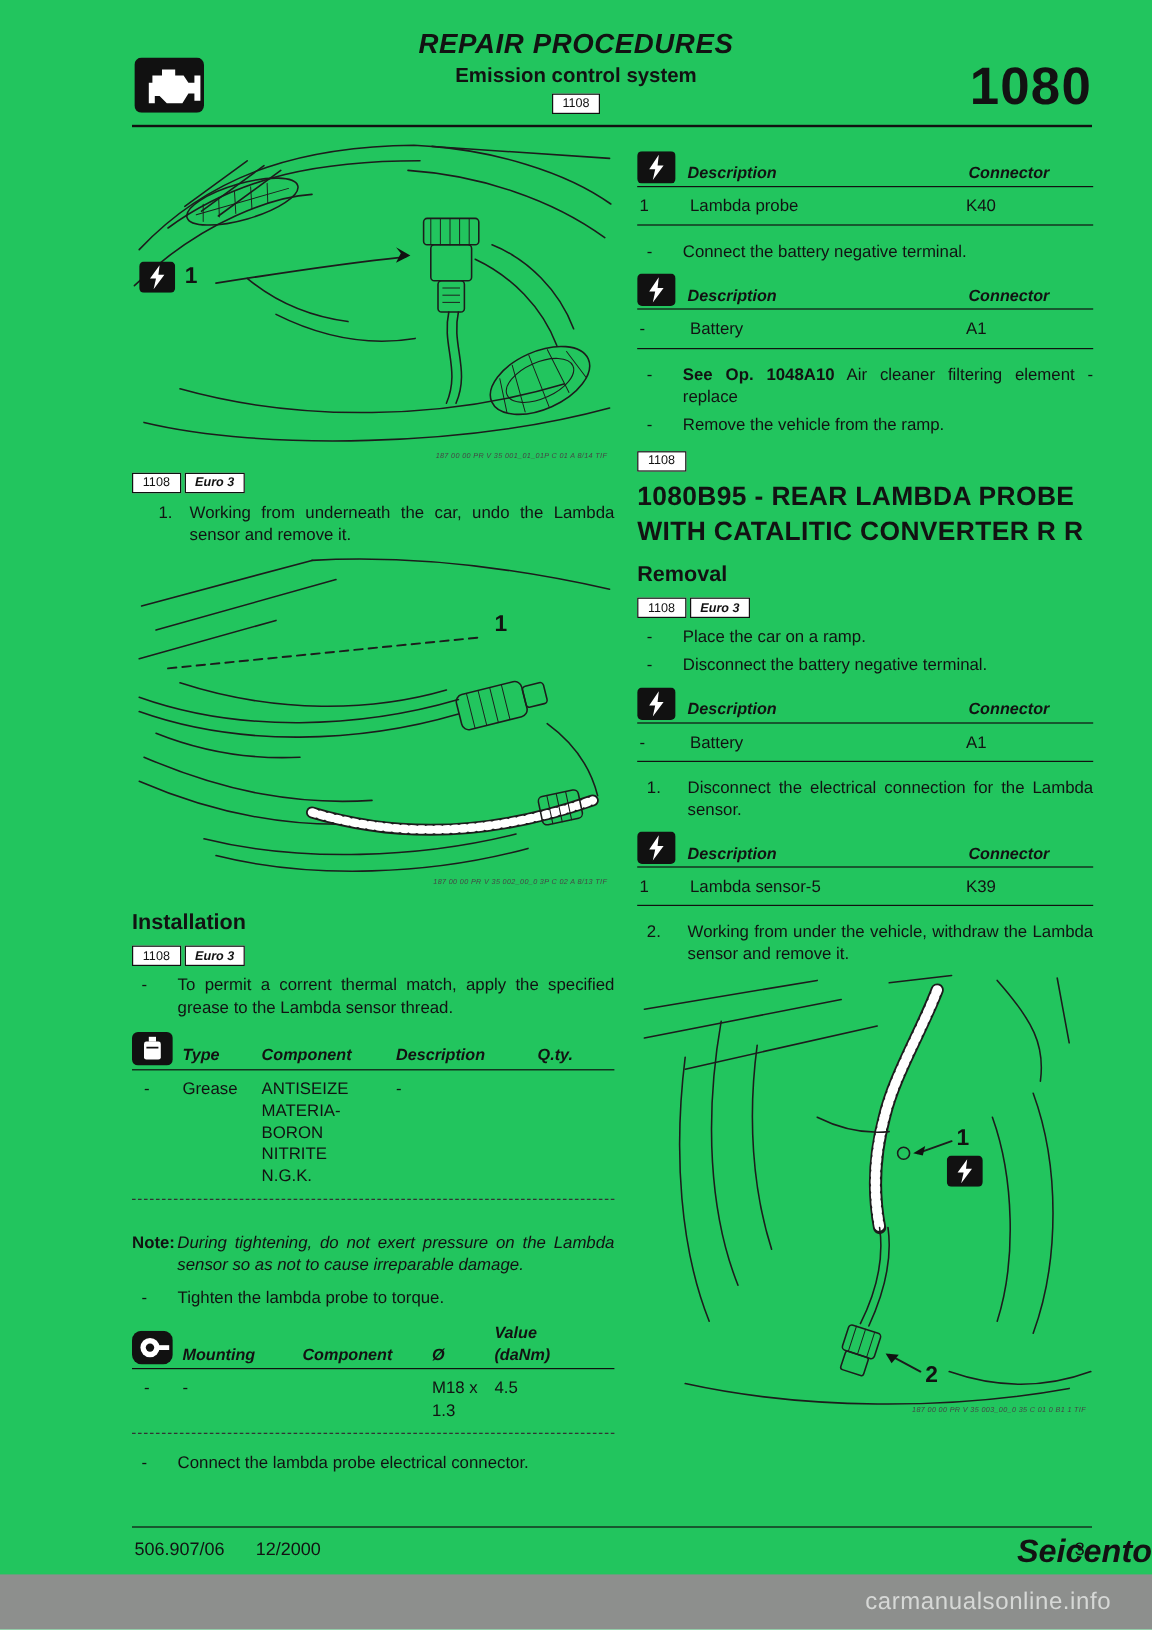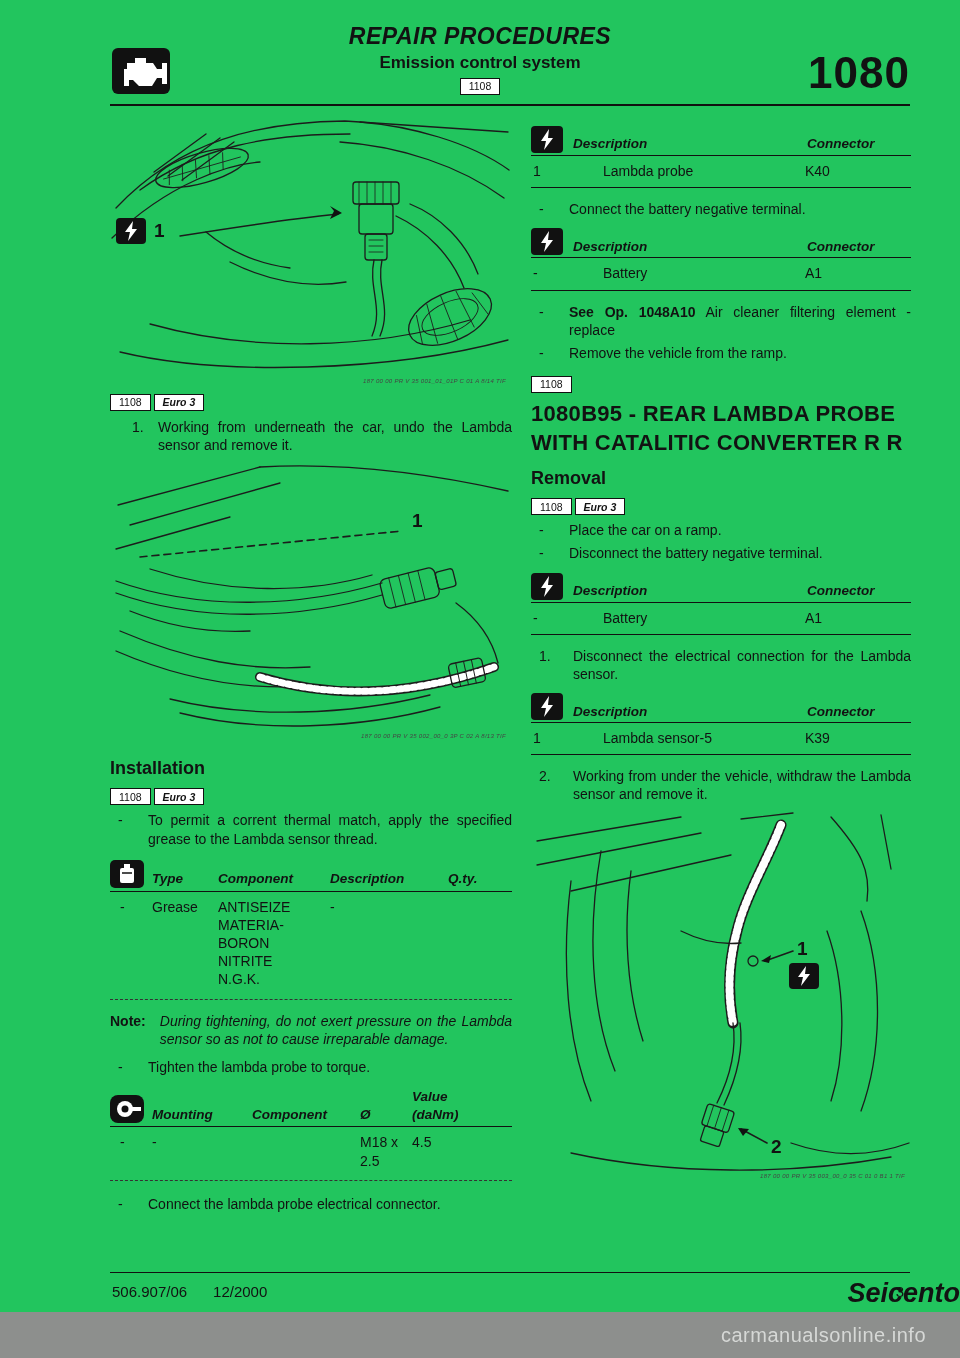--- a/index.html
+++ b/index.html
@@ -39,32 +39,32 @@
   
   .bullet { position:relative; padding-left:38px; margin:5px 0; text-align:justify; }
   .bullet > .dash { position:absolute; left:8px; }
   .step { position:relative; padding-left:48px; margin:7px 0; text-align:justify; }
   .step > .num { position:absolute; left:22px; }
   .col-right .step { padding-left:42px; }
   .col-right .step > .num { left:8px; }
   .section-h { font-size:18px; font-weight:bold; margin:14px 0 6px; }
   .big-title { font-size:22px; font-weight:bold; line-height:1.32; letter-spacing:.3px; margin:6px 0 10px; }
   .bold-inline { font-weight:bold; }
-  .note { display:flex; gap:14px; margin:12px 0 10px; text-align:justify; }
+  .note { display:flex; gap:2px; margin:26px 0 10px; text-align:justify; }
   .note-label { font-weight:bold; flex:none; }
   .note-text { font-style:italic; }
   
   .conn-table { margin:10px 0 12px; }
   .conn-head { display:flex; align-items:flex-end; border-bottom:1.8px solid #111; padding-bottom:2px; }
   .tbl-icon { width:32px; height:27px; flex:none; margin-right:10px; }
   .conn-head .h-desc { flex:1; font-weight:bold; font-style:italic; font-size:13.5px; }
   .conn-head .h-conn { width:104px; font-weight:bold; font-style:italic; font-size:13.5px; }
   .conn-row { display:flex; border-bottom:1.2px solid #111; padding:6px 2px 7px; }
   .conn-row .r-num { width:42px; }
-  .conn-row .r-desc { flex:1;margin-left:28px; }
+  .conn-row .r-desc { flex:1; }
   .conn-row .r-conn { width:104px; }
   
   .spec-head, .spec-row { display:grid; grid-template-columns:42px 66px 112px 118px 1fr; }
   .spec-head { align-items:end; border-bottom:1.6px solid #111; padding-bottom:3px;
     font-weight:bold; font-style:italic; font-size:13.5px; margin-top:12px; }
   .spec-row { padding:6px 0 8px; }
   .torque-head, .torque-row { display:grid; grid-template-columns:42px 100px 108px 52px 1fr; }
   .torque-head { align-items:end; border-bottom:1.6px solid #111; padding-bottom:3px;
     font-weight:bold; font-style:italic; font-size:13.5px; margin-top:12px; }
   .torque-row { padding:6px 0 8px; }
@@ -255,21 +255,21 @@
         <span>Ø</span>
         <span class="val-stack">
             <span style="display:block;">Value</span>
             <span style="display:block;">(daNm)</span>
           </span>
       </div>
       <div class="torque-row">
         <span class="pad-dash">-</span>
         <span>-</span>
         <span></span>
-        <span>M18 x 2.5</span>
+        <span>M18 x 1.3</span>
         <span>4.5</span>
       </div>
       <div class="dashed-rule"></div>
     </div>
 
     <div class="bullet" style="margin-top:14px;">
       <span class="dash">-</span>
       <span>Connect the lambda probe electrical connector.</span>
     </div>
 

